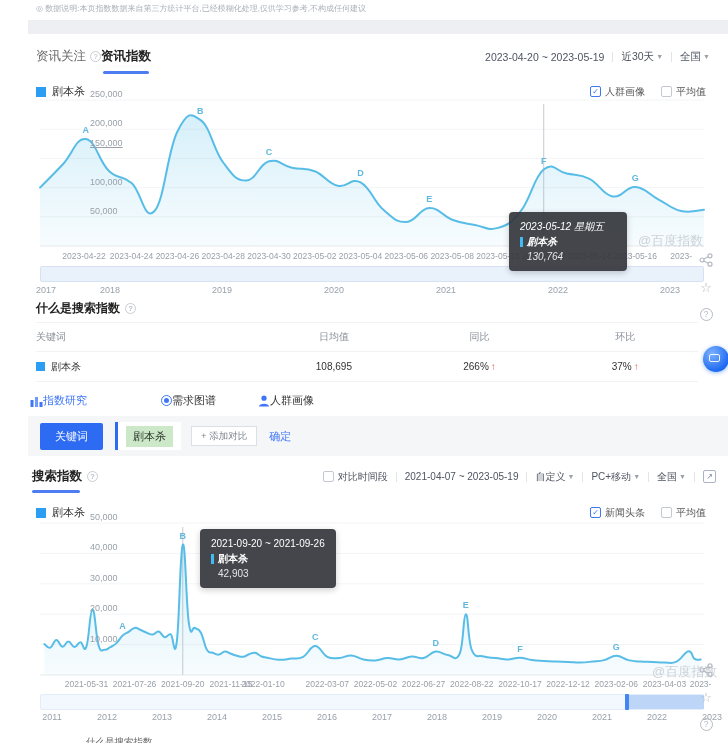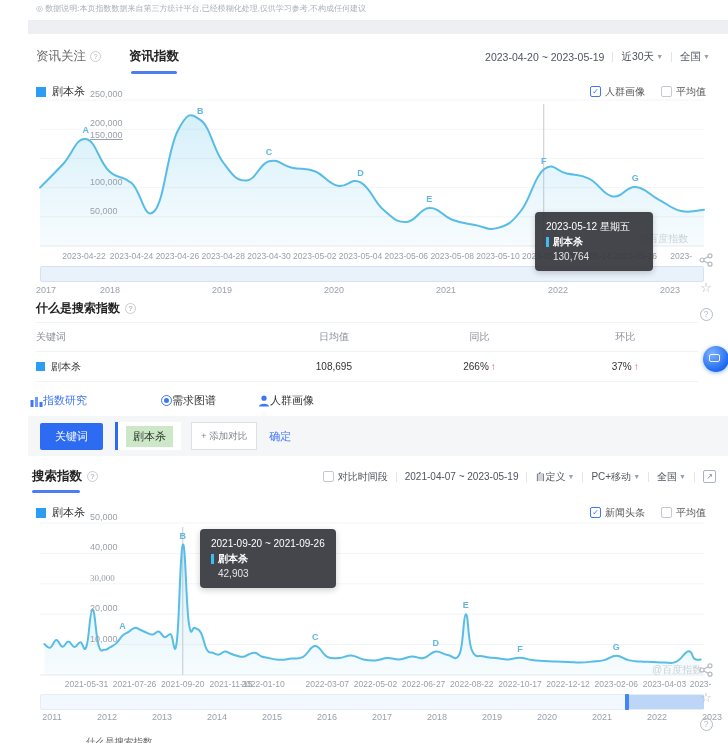--- a/index.html
+++ b/index.html
@@ -7,21 +7,21 @@
     font-family:"Liberation Sans","DejaVu Sans",sans-serif; color:#333; position:relative; }
   .abs { position:absolute; }
 
   
   #disclaimer { top:3px; left:36px; font-size:8px; color:#aab0b8; white-space:nowrap; }
   #gray-band { top:20px; left:28px; right:0; height:14px; background:#edeff2; }
 
   
   .panel-head { display:flex; align-items:center; justify-content:space-between; }
   #p1-head { top:48px; left:36px; right:18px; }
-  .tabs { display:flex; gap:28px; align-items:center; }
+  .tabs { display:flex; align-items:center; }
   .tab { font-size:12.5px; color:#666; cursor:pointer; position:relative; display:flex; align-items:center; gap:4px; }
   .tab.active { color:#222; font-weight:bold; }
   .tab.active::after { content:""; position:absolute; left:50%; transform:translateX(-50%);
     bottom:-9px; width:46px; height:3px; background:#4e7df2; border-radius:2px; }
   .info-i { display:inline-flex; align-items:center; justify-content:center; width:11px; height:11px;
     border:1px solid #c9cdd4; border-radius:50%; color:#b7bcc4; font-size:7.5px; line-height:1; }
   .head-controls { display:flex; align-items:center; gap:8px; font-size:10.5px; color:#4e5461; }
   .sep { width:1px; height:10px; background:#e2e4e8; }
   .caret { font-size:7px; color:#98a0a9; margin-left:2px; }
   .select { cursor:pointer; display:flex; align-items:center; }
@@ -40,28 +40,28 @@
 
   
   .chart-box { position:absolute; left:40px; width:664px; }
   #chart1 { top:100px; height:146px; }
   #chart2 { top:523px; height:152px; }
   .ytick { position:absolute; left:2px; font-size:9px; color:#99a0a9; z-index:3;margin-left:48px; }
   .xlabels { position:absolute; left:40px; width:688px; height:12px; }
   #xlabels1 { top:251px; }
   #xlabels2 { top:679px; }
   .xtick { position:absolute; transform:translateX(-50%); font-size:8.5px; color:#999fa8; white-space:nowrap; }
-  .watermark { position:absolute; font-size:10px; color:#ccd2d9; z-index:4; }
+  .watermark { position:absolute; font-size:13px; color:#ccd2d9; z-index:4; }
   #wm1 { top:232px; left:638px; }
   #wm2 { top:663px; left:652px; }
 
   
   .tooltip { position:absolute; z-index:20; background:rgba(52,54,60,0.92); border-radius:4px;
     padding:7px 11px; color:#fff; font-size:10px; line-height:1.5; min-width:118px; box-shadow:0 2px 6px rgba(0,0,0,.2); }
-  #tooltip1 { left:495px; top:112px; }
+  #tooltip1 { left:469px; top:112px;font-style:italic; }
   #tooltip2 { left:160px; top:6px; }
   .tt-series { display:flex; align-items:center; gap:4px; font-weight:bold; }
   .tt-bar { width:3px; height:10px; background:#3fbcf1; }
   .tt-value { color:#e3e5e8; margin-left:7px; }
 
   
   .brush { position:absolute; left:40px; width:664px; height:16px; border-radius:2px; }
   #brush1 { top:266px; background:#e9f1fb; border:1px solid #d6e2f4; }
   #brush2 { top:694px; background:#f3f8fe; border:1px solid #e3ecf9; }
   #brush2-sel { position:absolute; left:587px; top:0; width:76px; height:14px; background:#bdd6f8; }
@@ -92,21 +92,21 @@
   .radio-inner { width:5px; height:5px; background:#3e76f6; border-radius:50%; }
 
   
   #kw-bar { top:416px; left:28px; right:0; height:40px; background:#f5f6f8;
     display:flex; align-items:center; padding-left:12px; }
   #kw-btn { background:#2e6bf3; color:#fff; font-size:11px; border:none; border-radius:2px;
     padding:6px 15px; cursor:pointer; }
   #kw-input { margin-left:12px; width:66px; height:28px; background:#fff; border-left:3px solid #2e6bf3;
     display:flex; align-items:center; padding-left:8px; }
   #kw-tag { background:#cde8c8; color:#2c3a2c; font-size:11px; padding:3px 7px; cursor:pointer; }
-  #kw-add { margin-left:10px; height:28px; background:#fff; border:1px solid #dcdfe4; color:#7c828c;
+  #kw-add { margin-left:10px; height:20px; background:#fff; border:1px solid #dcdfe4; color:#7c828c;
     font-size:9.5px; padding:0 9px; display:flex; align-items:center; cursor:pointer; }
   #kw-ok { margin-left:12px; color:#3e76f6; font-size:11px; cursor:pointer; }
 
   
   #p2-head { top:468px; left:32px; right:12px; }
   #p2-title { font-size:12.5px; font-weight:bold; color:#222; display:flex; align-items:center; gap:5px; position:relative; }
   #p2-title::after { content:""; position:absolute; left:0; bottom:-8px; width:48px; height:3px;
     background:#4e7df2; border-radius:2px; }
   #p2-controls { display:flex; align-items:center; gap:8px; font-size:10px; color:#4e5461; }
   .export-box { width:13px; height:13px; border:1px solid #aab4c8; border-radius:2px; color:#7d8aa5;
@@ -204,21 +204,21 @@
       <line x1="503.7241379310345" x2="503.7241379310345" y1="4" y2="146" stroke="#c6c9cf" stroke-width="1"></line>
       <path d="M0.0,87.6 C5.0,82.5 12.8,74.9 22.9,64.2 C33.0,53.6 35.7,37.7 45.8,39.1 C55.9,40.5 58.6,61.0 68.7,70.7 C78.8,80.3 81.5,74.1 91.6,82.9 C101.7,91.8 104.4,122.3 114.5,111.0 C124.6,99.7 127.3,51.6 137.4,31.5 C147.5,11.5 150.2,13.0 160.3,19.9 C170.4,26.7 173.1,49.1 183.2,62.5 C193.2,75.8 196.0,80.8 206.1,80.6 C216.1,80.3 218.9,64.1 229.0,61.3 C239.0,58.5 241.8,65.6 251.9,67.7 C261.9,69.9 264.7,67.3 274.8,71.2 C284.8,75.2 287.6,83.4 297.7,85.8 C307.7,88.3 310.5,77.1 320.6,82.3 C330.6,87.6 333.4,101.1 343.4,109.8 C353.5,118.5 356.3,122.4 366.3,122.1 C376.4,121.7 379.2,108.6 389.2,108.0 C399.3,107.5 402.1,116.0 412.1,119.7 C422.2,123.4 425.0,123.2 435.0,125.0 C445.1,126.8 447.9,131.0 457.9,127.9 C468.0,124.8 470.8,123.8 480.8,111.0 C490.9,98.1 493.6,77.9 503.7,69.6 C513.8,61.4 516.5,71.6 526.6,73.6 C536.7,75.6 539.4,73.8 549.5,78.8 C559.6,83.9 562.3,94.6 572.4,96.4 C582.5,98.2 585.2,86.4 595.3,87.0 C605.4,87.7 608.1,94.0 618.2,99.3 C628.3,104.5 631.0,108.6 641.1,111.0 C651.2,113.3 659.0,110.0 664.0,109.8 L664.0,146 L0.0,146 Z" fill="url(#g-chart1)"></path>
       <path d="M0.0,87.6 C5.0,82.5 12.8,74.9 22.9,64.2 C33.0,53.6 35.7,37.7 45.8,39.1 C55.9,40.5 58.6,61.0 68.7,70.7 C78.8,80.3 81.5,74.1 91.6,82.9 C101.7,91.8 104.4,122.3 114.5,111.0 C124.6,99.7 127.3,51.6 137.4,31.5 C147.5,11.5 150.2,13.0 160.3,19.9 C170.4,26.7 173.1,49.1 183.2,62.5 C193.2,75.8 196.0,80.8 206.1,80.6 C216.1,80.3 218.9,64.1 229.0,61.3 C239.0,58.5 241.8,65.6 251.9,67.7 C261.9,69.9 264.7,67.3 274.8,71.2 C284.8,75.2 287.6,83.4 297.7,85.8 C307.7,88.3 310.5,77.1 320.6,82.3 C330.6,87.6 333.4,101.1 343.4,109.8 C353.5,118.5 356.3,122.4 366.3,122.1 C376.4,121.7 379.2,108.6 389.2,108.0 C399.3,107.5 402.1,116.0 412.1,119.7 C422.2,123.4 425.0,123.2 435.0,125.0 C445.1,126.8 447.9,131.0 457.9,127.9 C468.0,124.8 470.8,123.8 480.8,111.0 C490.9,98.1 493.6,77.9 503.7,69.6 C513.8,61.4 516.5,71.6 526.6,73.6 C536.7,75.6 539.4,73.8 549.5,78.8 C559.6,83.9 562.3,94.6 572.4,96.4 C582.5,98.2 585.2,86.4 595.3,87.0 C605.4,87.7 608.1,94.0 618.2,99.3 C628.3,104.5 631.0,108.6 641.1,111.0 C651.2,113.3 659.0,110.0 664.0,109.8" fill="none" stroke="#58bde6" stroke-width="2" stroke-linejoin="round" stroke-linecap="round"></path>
       <text x="45.793103448275865" y="33.128" text-anchor="middle" class="marker">A</text>
       <text x="160.27586206896552" y="13.855999999999995" text-anchor="middle" class="marker">B</text>
       <text x="228.96551724137933" y="55.32000000000001" text-anchor="middle" class="marker">C</text>
       <text x="320.55172413793105" y="76.344" text-anchor="middle" class="marker">D</text>
       <text x="389.24137931034477" y="102.03999999999999" text-anchor="middle" class="marker">E</text>
       <text x="503.7241379310345" y="63.633824000000004" text-anchor="middle" class="marker">F</text>
       <text x="595.3103448275862" y="81.01599999999999" text-anchor="middle" class="marker">G</text>
-    </svg><div class="ytick" style="top: 105.8px;">50,000</div><div class="ytick" style="top: 76.6px;">100,000</div><div class="ytick" style="top: 30px; text-decoration: underline;">150,000</div><div class="ytick" style="top: 18.2px;">200,000</div><div class="ytick" style="top: -11px;">250,000</div></div>
+    </svg><div class="ytick" style="top: 105.8px;">50,000</div><div class="ytick" style="top: 76.6px;">100,000</div><div class="ytick" style="top: 38px; text-decoration: underline;">150,000</div><div class="ytick" style="top: 18.2px;">200,000</div><div class="ytick" style="top: -11px;">250,000</div></div>
 <div id="xlabels1" class="xlabels">
     <div class="xtick" style="left: 44px;">2023-04-22</div>
     <div class="xtick" style="left: 91.5862px;">2023-04-24</div>
     <div class="xtick" style="left: 137.379px;">2023-04-26</div>
     <div class="xtick" style="left: 183.172px;">2023-04-28</div>
     <div class="xtick" style="left: 228.966px;">2023-04-30</div>
     <div class="xtick" style="left: 274.759px;">2023-05-02</div>
     <div class="xtick" style="left: 320.552px;">2023-05-04</div>
     <div class="xtick" style="left: 366.345px;">2023-05-06</div>
     <div class="xtick" style="left: 412.138px;">2023-05-08</div>
@@ -376,21 +376,21 @@
       <line x1="142.77720207253884" x2="142.77720207253884" y1="4" y2="152" stroke="#c6c9cf" stroke-width="1"></line>
       <path d="M4.3,121.0 C5.6,121.8 7.7,125.5 10.3,124.6 C13.0,123.8 13.7,117.2 16.3,117.0 C19.0,116.8 19.7,123.4 22.4,123.7 C25.0,124.1 25.7,118.5 28.4,118.6 C31.0,118.6 31.8,123.9 34.4,124.0 C37.1,124.2 37.8,119.2 40.4,119.2 C43.1,119.1 43.8,130.9 46.4,123.7 C49.1,116.6 49.8,87.0 52.5,86.6 C55.1,86.3 55.8,113.4 58.5,122.2 C61.1,131.0 61.9,126.4 64.5,126.8 C67.2,127.2 67.9,125.5 70.5,124.0 C73.2,122.6 73.9,122.6 76.5,120.1 C79.2,117.5 79.9,115.0 82.6,112.5 C85.2,110.0 85.9,110.5 88.6,108.8 C91.2,107.2 92.0,105.3 94.6,104.9 C97.3,104.5 98.0,105.9 100.6,107.0 C103.3,108.1 104.0,108.7 106.7,109.7 C109.3,110.7 110.0,111.8 112.7,111.6 C115.3,111.3 116.0,107.9 118.7,108.5 C121.3,109.1 122.1,113.7 124.7,114.3 C127.4,114.9 128.1,110.3 130.7,111.3 C133.4,112.2 134.1,138.3 136.8,118.6 C139.4,98.8 140.1,25.7 142.8,21.6 C145.4,17.4 146.1,81.4 148.8,99.7 C151.4,118.0 152.2,102.7 154.8,104.9 C157.5,107.0 158.2,104.6 160.8,109.4 C163.5,114.3 164.2,122.3 166.9,126.8 C169.5,131.2 170.2,128.7 172.9,129.8 C175.5,130.9 176.3,131.9 178.9,131.6 C181.6,131.4 182.3,128.8 184.9,128.6 C187.6,128.4 188.3,129.8 190.9,130.7 C193.6,131.7 194.3,132.2 197.0,132.8 C199.6,133.5 200.3,134.1 203.0,133.8 C205.6,133.4 206.4,132.2 209.0,131.3 C211.7,130.5 212.4,129.4 215.0,129.8 C217.7,130.2 218.4,132.1 221.0,133.2 C223.7,134.2 223.1,133.9 227.1,134.7 C231.0,135.5 233.8,136.6 239.1,136.8 C244.4,137.0 245.9,136.3 251.2,135.6 C256.4,134.9 257.9,136.5 263.2,133.8 C268.5,131.0 269.9,123.1 275.2,123.1 C280.5,123.1 282.0,131.2 287.3,133.8 C292.6,136.4 294.0,135.2 299.3,135.0 C304.6,134.7 306.1,132.2 311.4,132.5 C316.7,132.9 318.1,135.4 323.4,136.5 C328.7,137.6 330.1,137.7 335.4,137.4 C340.7,137.1 342.2,135.2 347.5,135.0 C352.8,134.8 354.2,136.8 359.5,136.5 C364.8,136.2 366.3,133.8 371.6,133.5 C376.9,133.1 378.3,136.0 383.6,135.0 C388.9,133.9 390.3,129.3 395.6,128.6 C400.9,127.9 402.4,131.5 407.7,131.9 C413.0,132.4 415.8,139.7 419.7,130.7 C423.7,121.8 423.1,92.0 425.8,91.2 C428.4,90.4 427.8,117.8 431.8,127.1 C435.7,136.4 438.5,131.7 443.8,133.5 C449.1,135.2 450.6,134.3 455.9,135.0 C461.2,135.6 462.6,136.6 467.9,136.5 C473.2,136.4 474.6,134.5 479.9,134.7 C485.2,134.8 486.7,136.4 492.0,137.1 C497.3,137.8 498.7,137.7 504.0,138.0 C509.3,138.4 510.8,138.4 516.1,138.6 C521.4,138.8 522.8,138.7 528.1,138.9 C533.4,139.1 534.8,139.6 540.1,139.5 C545.4,139.5 546.9,139.2 552.2,138.6 C557.5,138.1 558.9,138.4 564.2,137.1 C569.5,135.8 571.0,132.8 576.3,132.8 C581.6,132.8 583.0,135.8 588.3,137.1 C593.6,138.4 595.1,138.2 600.4,138.6 C605.7,139.0 607.1,138.7 612.4,138.9 C617.7,139.1 619.1,139.6 624.4,139.5 C629.7,139.5 631.2,141.1 636.5,138.6 C641.8,136.1 644.5,128.9 648.5,128.3 C652.5,127.7 651.9,134.1 654.5,135.9 C657.2,137.7 659.2,136.4 660.6,136.5 L660.6,152 L4.3,152 Z" fill="url(#g-chart2)"></path>
       <path d="M4.3,121.0 C5.6,121.8 7.7,125.5 10.3,124.6 C13.0,123.8 13.7,117.2 16.3,117.0 C19.0,116.8 19.7,123.4 22.4,123.7 C25.0,124.1 25.7,118.5 28.4,118.6 C31.0,118.6 31.8,123.9 34.4,124.0 C37.1,124.2 37.8,119.2 40.4,119.2 C43.1,119.1 43.8,130.9 46.4,123.7 C49.1,116.6 49.8,87.0 52.5,86.6 C55.1,86.3 55.8,113.4 58.5,122.2 C61.1,131.0 61.9,126.4 64.5,126.8 C67.2,127.2 67.9,125.5 70.5,124.0 C73.2,122.6 73.9,122.6 76.5,120.1 C79.2,117.5 79.9,115.0 82.6,112.5 C85.2,110.0 85.9,110.5 88.6,108.8 C91.2,107.2 92.0,105.3 94.6,104.9 C97.3,104.5 98.0,105.9 100.6,107.0 C103.3,108.1 104.0,108.7 106.7,109.7 C109.3,110.7 110.0,111.8 112.7,111.6 C115.3,111.3 116.0,107.9 118.7,108.5 C121.3,109.1 122.1,113.7 124.7,114.3 C127.4,114.9 128.1,110.3 130.7,111.3 C133.4,112.2 134.1,138.3 136.8,118.6 C139.4,98.8 140.1,25.7 142.8,21.6 C145.4,17.4 146.1,81.4 148.8,99.7 C151.4,118.0 152.2,102.7 154.8,104.9 C157.5,107.0 158.2,104.6 160.8,109.4 C163.5,114.3 164.2,122.3 166.9,126.8 C169.5,131.2 170.2,128.7 172.9,129.8 C175.5,130.9 176.3,131.9 178.9,131.6 C181.6,131.4 182.3,128.8 184.9,128.6 C187.6,128.4 188.3,129.8 190.9,130.7 C193.6,131.7 194.3,132.2 197.0,132.8 C199.6,133.5 200.3,134.1 203.0,133.8 C205.6,133.4 206.4,132.2 209.0,131.3 C211.7,130.5 212.4,129.4 215.0,129.8 C217.7,130.2 218.4,132.1 221.0,133.2 C223.7,134.2 223.1,133.9 227.1,134.7 C231.0,135.5 233.8,136.6 239.1,136.8 C244.4,137.0 245.9,136.3 251.2,135.6 C256.4,134.9 257.9,136.5 263.2,133.8 C268.5,131.0 269.9,123.1 275.2,123.1 C280.5,123.1 282.0,131.2 287.3,133.8 C292.6,136.4 294.0,135.2 299.3,135.0 C304.6,134.7 306.1,132.2 311.4,132.5 C316.7,132.9 318.1,135.4 323.4,136.5 C328.7,137.6 330.1,137.7 335.4,137.4 C340.7,137.1 342.2,135.2 347.5,135.0 C352.8,134.8 354.2,136.8 359.5,136.5 C364.8,136.2 366.3,133.8 371.6,133.5 C376.9,133.1 378.3,136.0 383.6,135.0 C388.9,133.9 390.3,129.3 395.6,128.6 C400.9,127.9 402.4,131.5 407.7,131.9 C413.0,132.4 415.8,139.7 419.7,130.7 C423.7,121.8 423.1,92.0 425.8,91.2 C428.4,90.4 427.8,117.8 431.8,127.1 C435.7,136.4 438.5,131.7 443.8,133.5 C449.1,135.2 450.6,134.3 455.9,135.0 C461.2,135.6 462.6,136.6 467.9,136.5 C473.2,136.4 474.6,134.5 479.9,134.7 C485.2,134.8 486.7,136.4 492.0,137.1 C497.3,137.8 498.7,137.7 504.0,138.0 C509.3,138.4 510.8,138.4 516.1,138.6 C521.4,138.8 522.8,138.7 528.1,138.9 C533.4,139.1 534.8,139.6 540.1,139.5 C545.4,139.5 546.9,139.2 552.2,138.6 C557.5,138.1 558.9,138.4 564.2,137.1 C569.5,135.8 571.0,132.8 576.3,132.8 C581.6,132.8 583.0,135.8 588.3,137.1 C593.6,138.4 595.1,138.2 600.4,138.6 C605.7,139.0 607.1,138.7 612.4,138.9 C617.7,139.1 619.1,139.6 624.4,139.5 C629.7,139.5 631.2,141.1 636.5,138.6 C641.8,136.1 644.5,128.9 648.5,128.3 C652.5,127.7 651.9,134.1 654.5,135.9 C657.2,137.7 659.2,136.4 660.6,136.5" fill="none" stroke="#58bde6" stroke-width="2" stroke-linejoin="round" stroke-linecap="round"></path>
       <text x="82.56994818652849" y="106.47999999999999" text-anchor="middle" class="marker">A</text>
       <text x="142.77720207253884" y="15.574880000000007" text-anchor="middle" class="marker">B</text>
       <text x="275.2331606217616" y="117.12" text-anchor="middle" class="marker">C</text>
       <text x="395.6476683937824" y="122.59199999999998" text-anchor="middle" class="marker">D</text>
       <text x="425.7512953367875" y="85.19999999999999" text-anchor="middle" class="marker">E</text>
       <text x="479.9378238341969" y="128.672" text-anchor="middle" class="marker">F</text>
       <text x="576.2694300518134" y="126.84800000000001" text-anchor="middle" class="marker">G</text>
-    </svg><div class="ytick" style="top: 110.6px;">10,000</div><div class="ytick" style="top: 80.2px;">20,000</div><div class="ytick" style="top: 49.8px; font-family: Liberation Serif, serif;">30,000</div><div class="ytick" style="top: 19.4px;">40,000</div><div class="ytick" style="top: -11px;">50,000</div></div>
+    </svg><div class="ytick" style="top: 110.6px;">10,000</div><div class="ytick" style="top: 80.2px;">20,000</div><div class="ytick" style="top: 49.8px;">30,000</div><div class="ytick" style="top: 19.4px;">40,000</div><div class="ytick" style="top: -11px;">50,000</div></div>
 <div id="xlabels2" class="xlabels">
     <div class="xtick" style="left: 46.4456px;">2021-05-31</div>
     <div class="xtick" style="left: 94.6114px;">2021-07-26</div>
     <div class="xtick" style="left: 142.777px;">2021-09-20</div>
     <div class="xtick" style="left: 190.943px;">2021-11-15</div>
     <div class="xtick" style="left: 223px; text-align: center;">2022-01-10</div>
     <div class="xtick" style="left: 287.275px;">2022-03-07</div>
     <div class="xtick" style="left: 335.44px;">2022-05-02</div>
     <div class="xtick" style="left: 383.606px;">2022-06-27</div>
     <div class="xtick" style="left: 431.772px;">2022-08-22</div>

